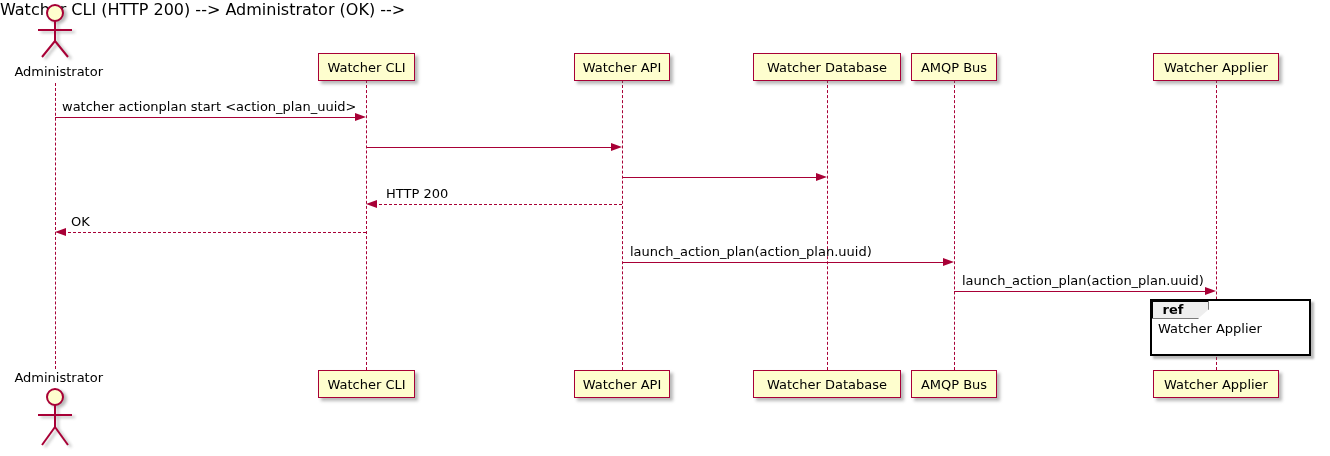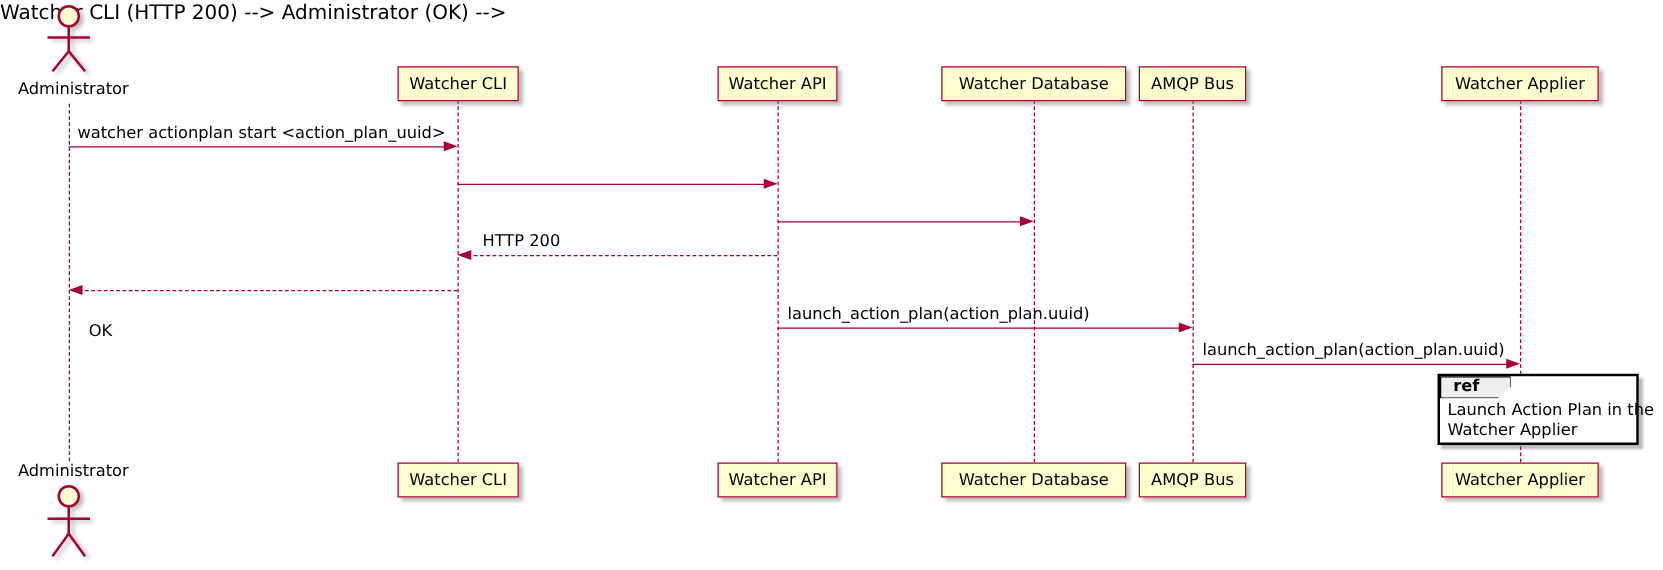--- a/index.html
+++ b/index.html
@@ -100,39 +100,38 @@
   
   <div class="msg-line solid" style="left:622px; top:177px; width:202px;"></div>
   <div class="arrowhead right" style="left:816px; top:173px;"></div>
 
    Watcher CLI (HTTP 200) --&gt;
   <div class="msg-label" style="left:386px; top:186px;">HTTP 200</div>
   <div class="msg-line dashed" style="left:369px; top:204px; width:253px;"></div>
   <div class="arrowhead left" style="left:366px; top:200px;"></div>
 
    Administrator (OK) --&gt;
-  <div class="msg-label" style="left:71px; top:214px;margin-top:44px;">OK</div>
+  <div class="msg-label" style="left:71px; top:214px;">OK</div>
   <div class="msg-line dashed" style="left:58px; top:232px; width:308px;"></div>
   <div class="arrowhead left" style="left:55px; top:228px;"></div>
 
   
   <div class="msg-label" style="left:630px; top:244px;">launch_action_plan(action_plan.uuid)</div>
   <div class="msg-line solid" style="left:622px; top:262px; width:329px;"></div>
   <div class="arrowhead right" style="left:943px; top:258px;"></div>
 
   
   <div class="msg-label" style="left:962px; top:273px;">launch_action_plan(action_plan.uuid)</div>
   <div class="msg-line solid" style="left:954px; top:291px; width:259px;"></div>
   <div class="arrowhead right" style="left:1205px; top:287px;"></div>
 
   
   <div class="ref-box">
     <div class="ref-header">ref</div>
     <div class="ref-body">
-      <div>Launch Action Plan in the</div>
       <div>Watcher Applier</div>
     </div>
   </div>
 
   
   <div class="participant" style="left:318px; top:370px; width:97px;">Watcher CLI</div>
   <div class="participant" style="left:574px; top:370px; width:96px;">Watcher API</div>
   <div class="participant" style="left:753px; top:370px; width:148px;">Watcher Database</div>
   <div class="participant" style="left:911px; top:370px; width:86px;">AMQP Bus</div>
   <div class="participant" style="left:1153px; top:370px; width:126px;">Watcher Applier</div>

